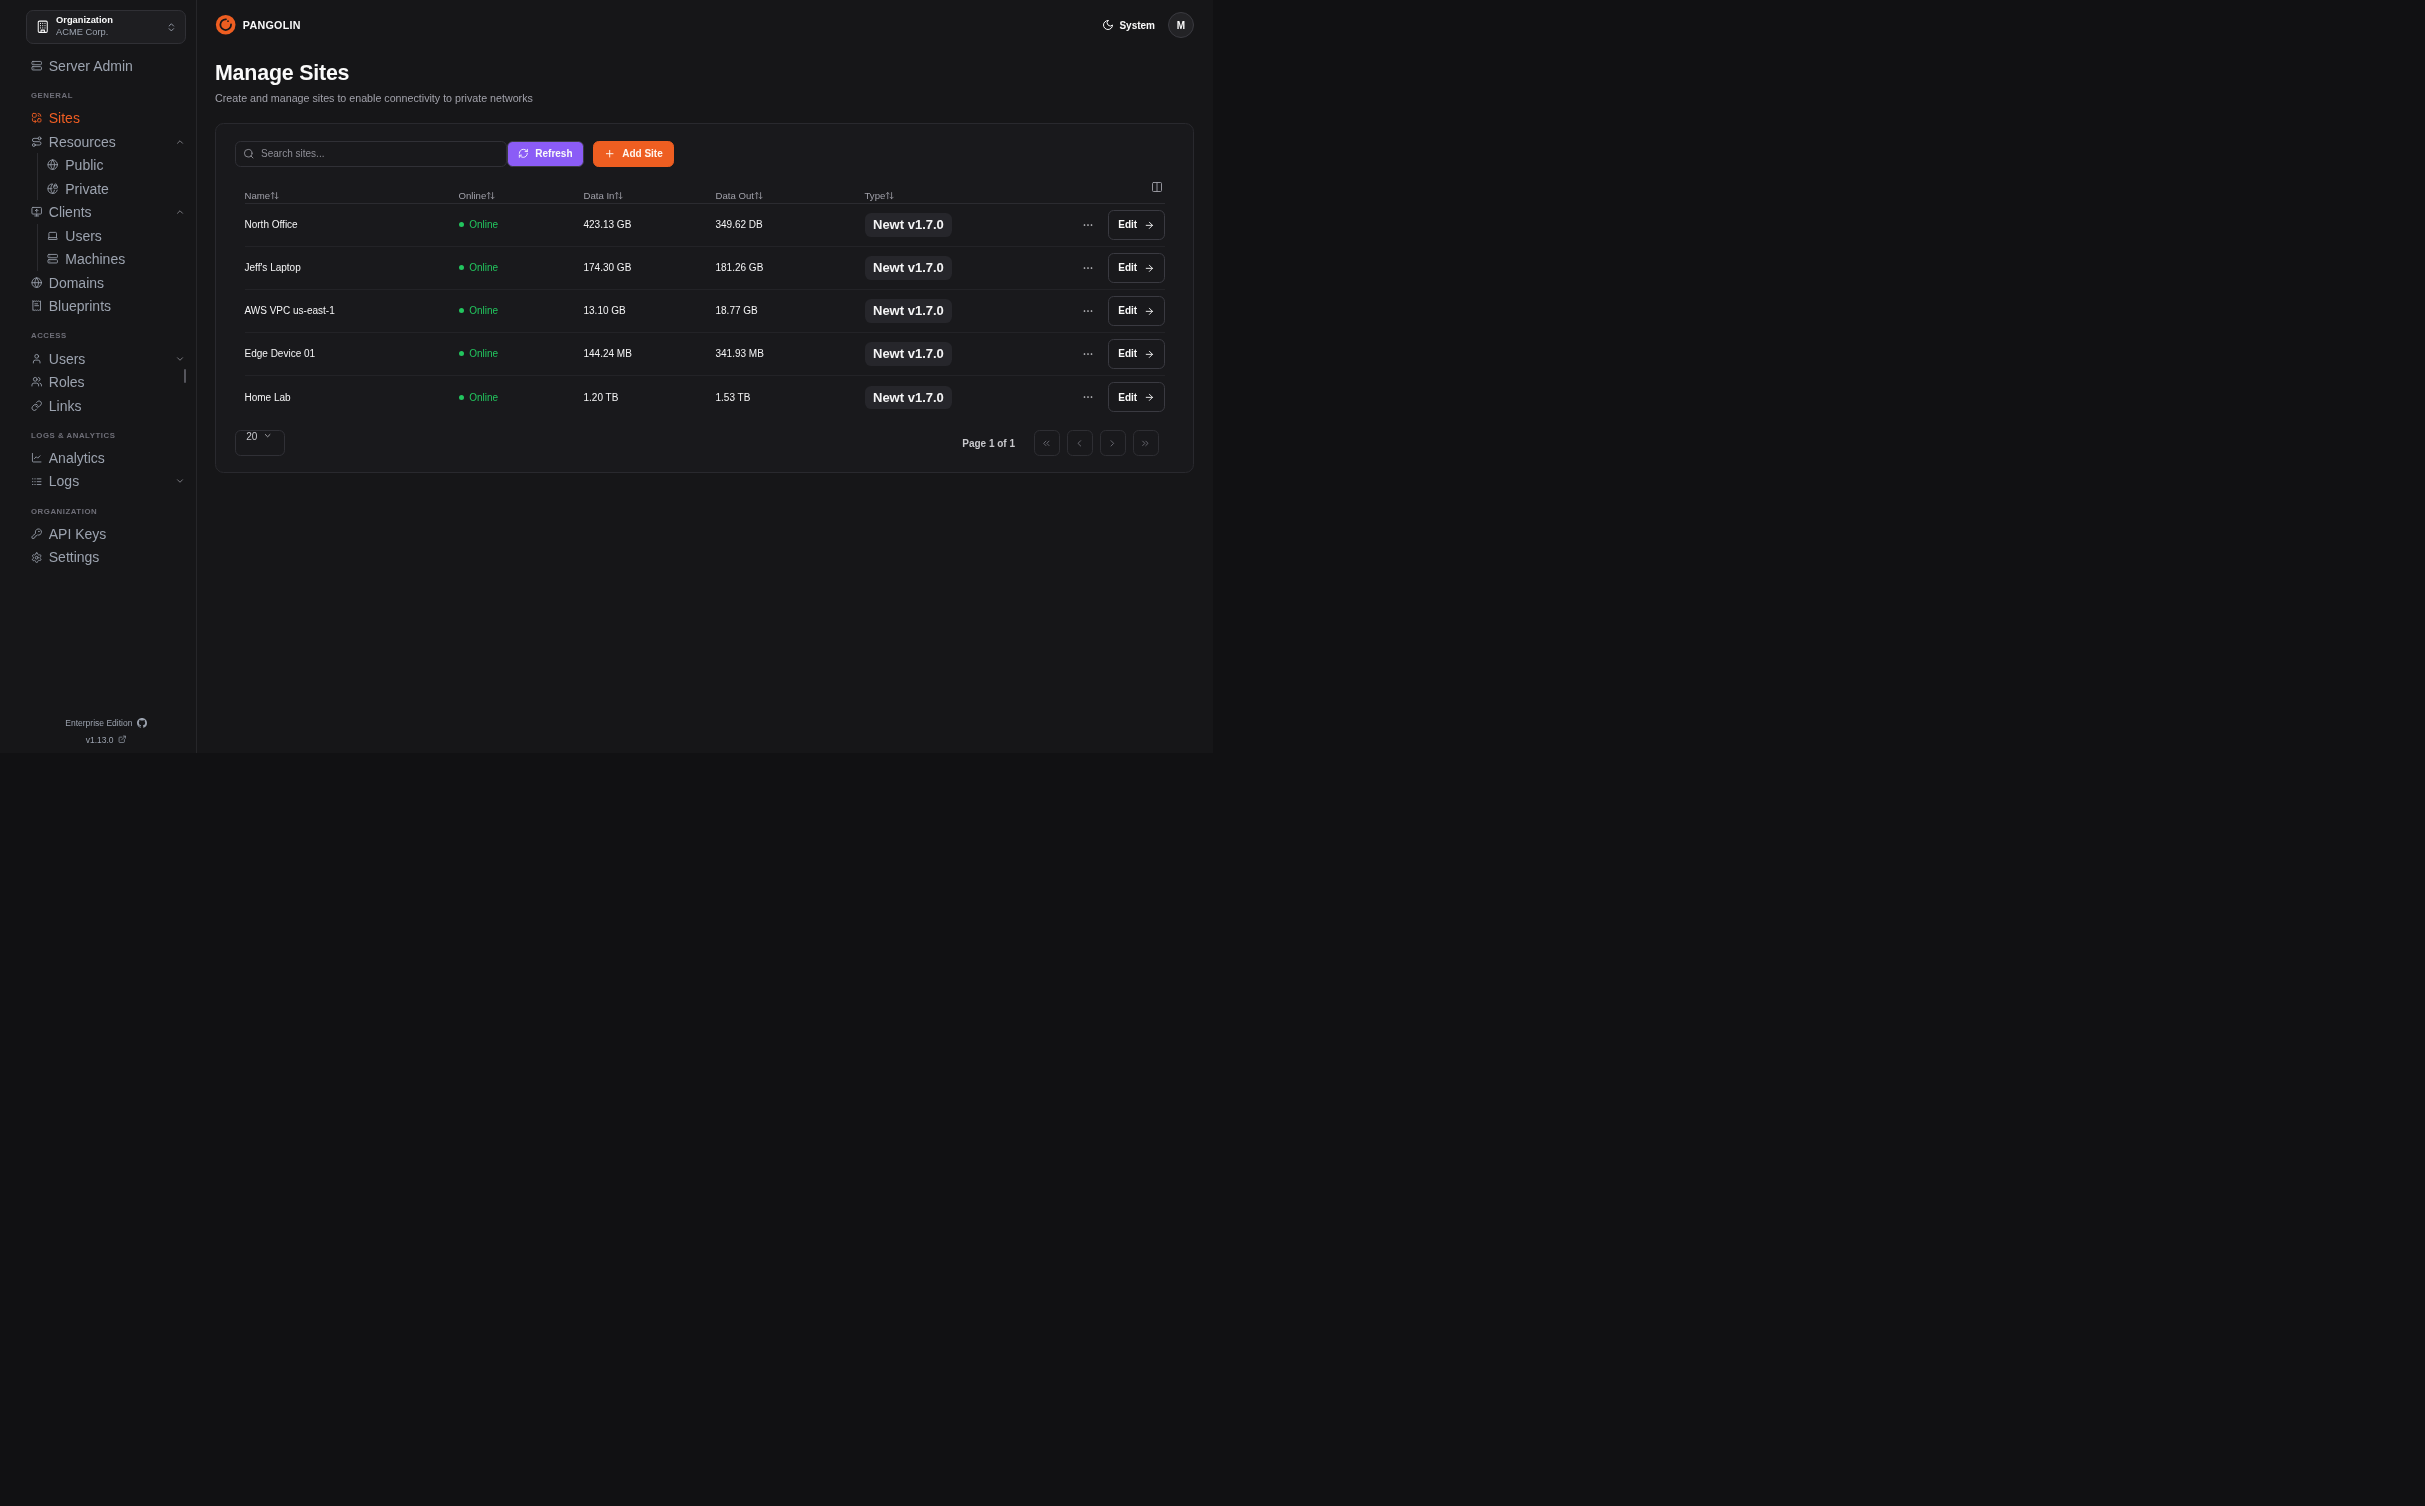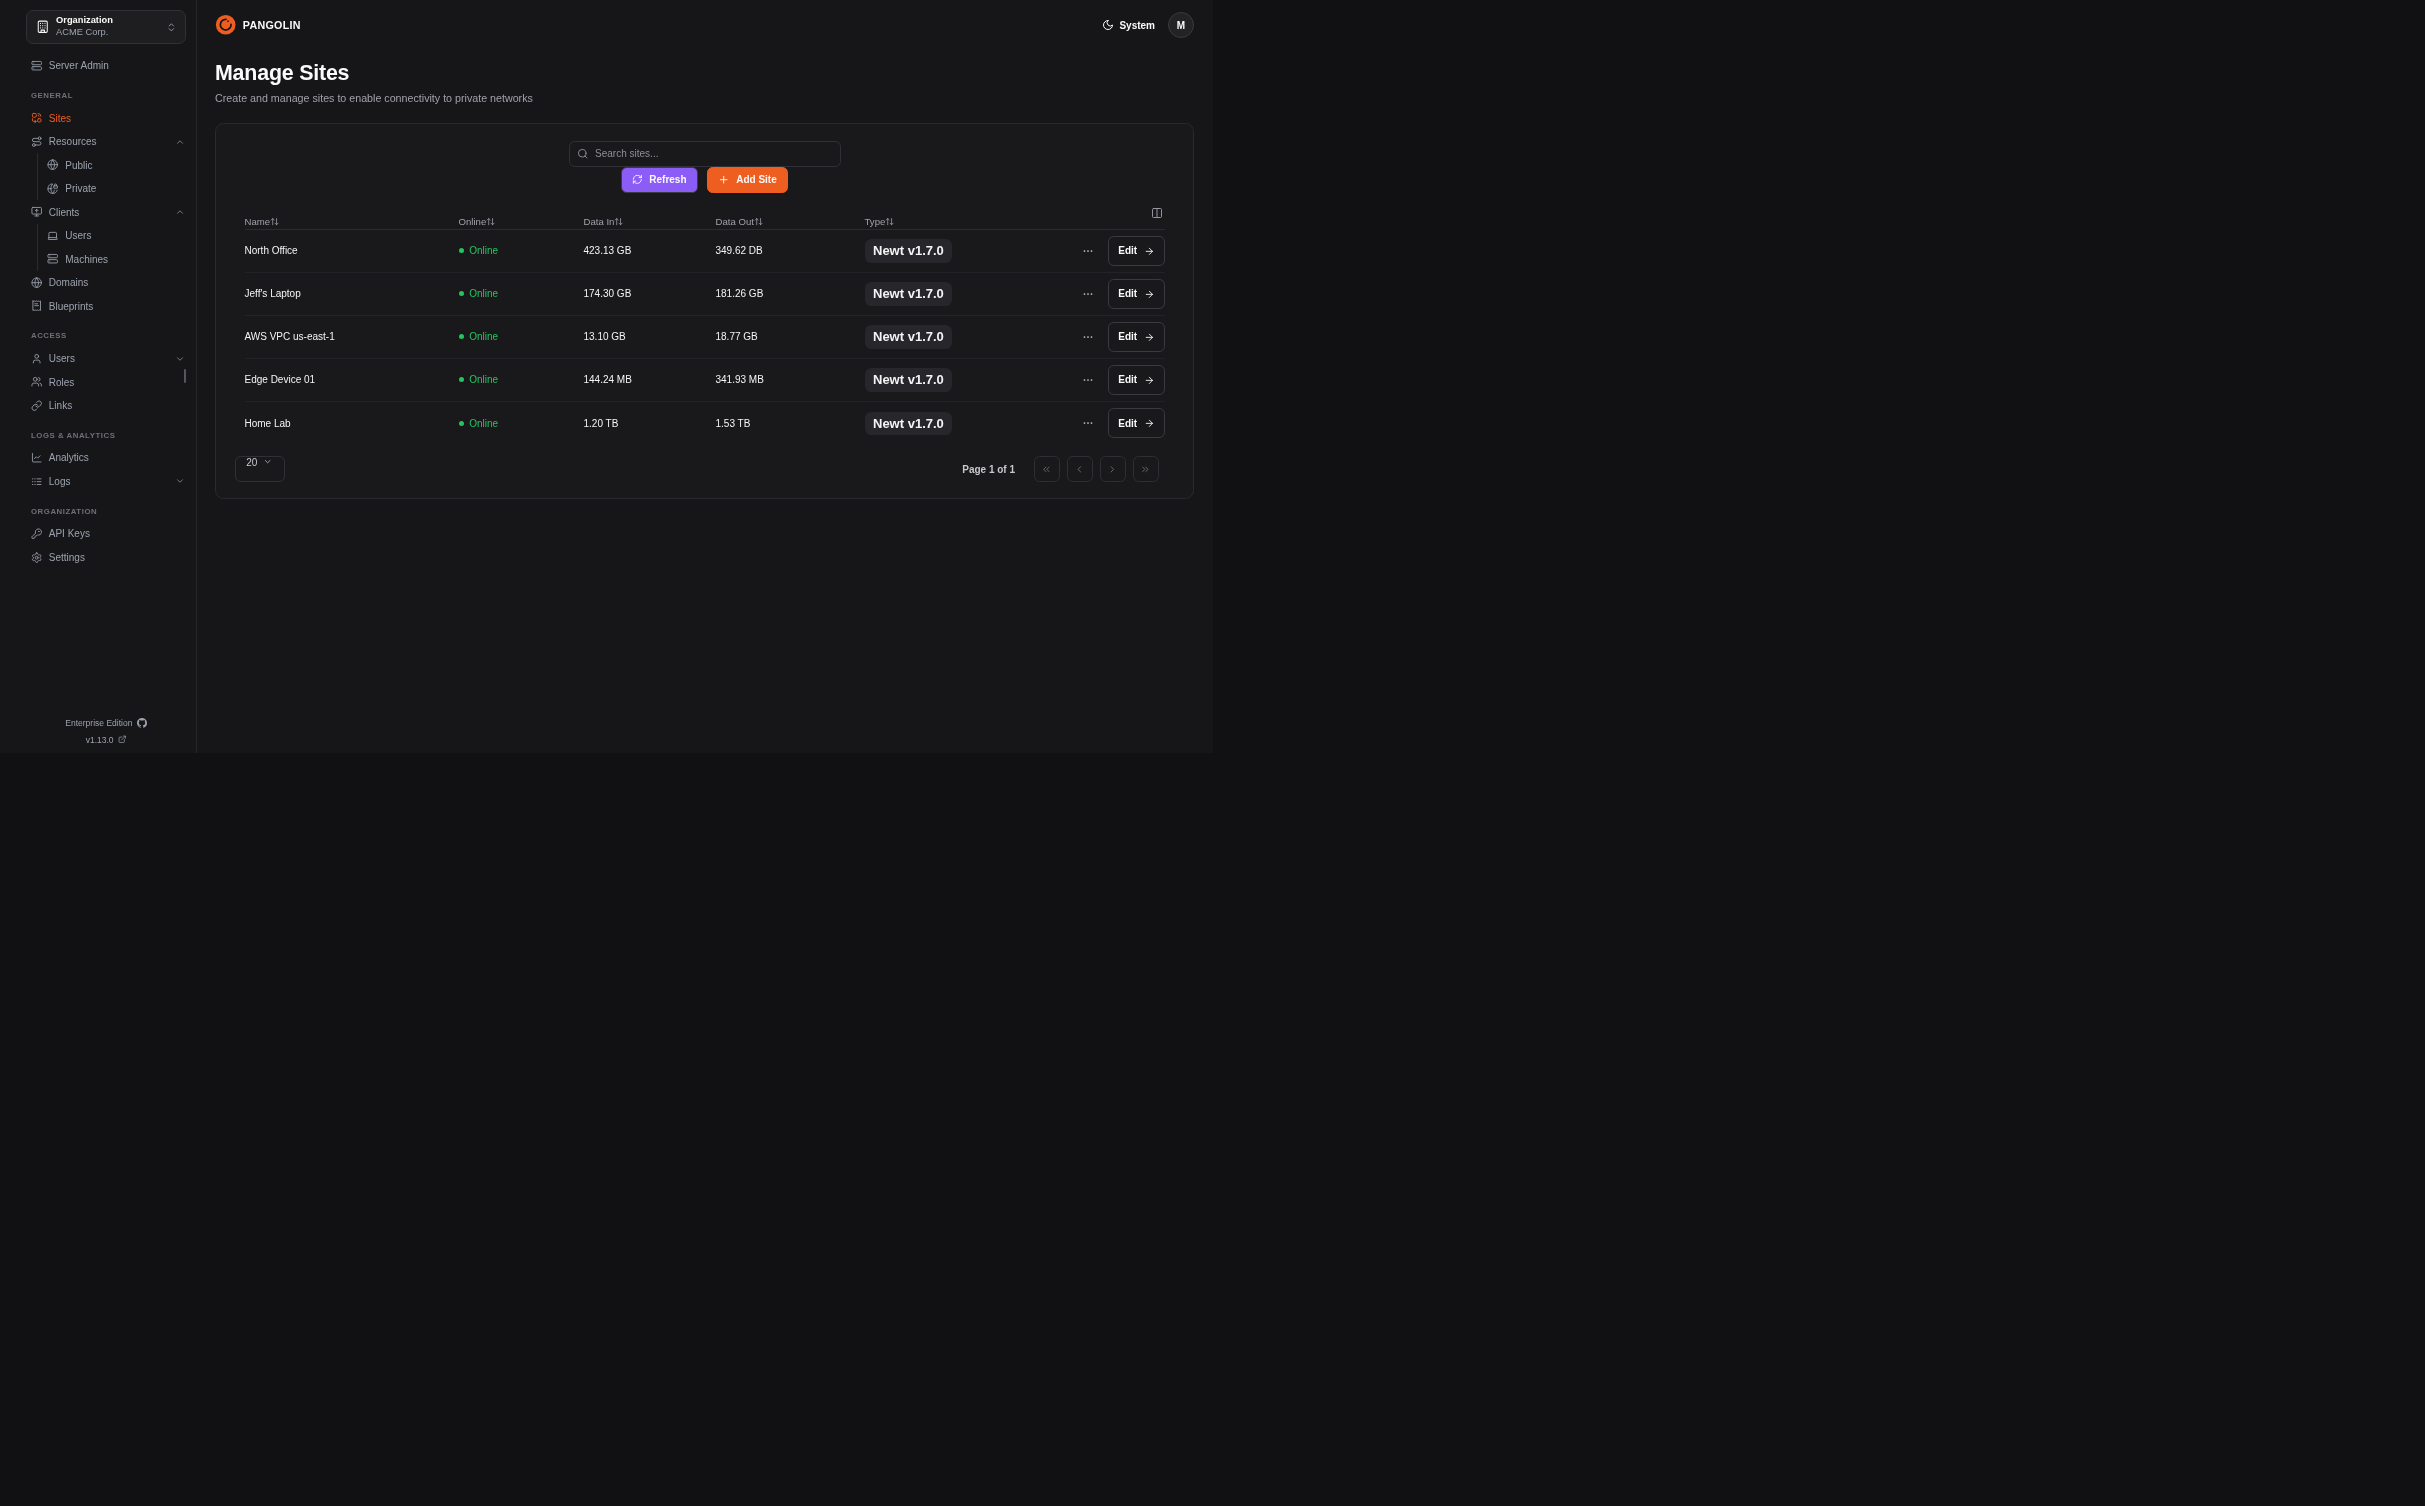--- a/index.html
+++ b/index.html
@@ -42,21 +42,21 @@
   .org-icon { color:#FAFAFA; }
   .org-text { display:flex; flex-direction:column; align-items:flex-start; line-height:1.25; flex:1; min-width:0; }
   .org-label { font-size:9.3px; font-weight:700; color:#FAFAFA; }
   .org-value { font-size:9.3px; color:#9CA3AF; }
   .org-chev { color:#9CA3AF; }
 
   nav { margin-top:10px; }
   .nav-item {
     display:flex; align-items:center; gap:6.4px;
     height:23.5px; padding:0 11.4px 0 15px;
-    color:#9CA3AF; font-size:10px;
+    color:#9CA3AF; font-size:14px;
     text-decoration:none; cursor:pointer;
   }
   .nav-item .chev { margin-left:auto; color:#8B8B93; }
   .nav-item.active { color:#F05E23; }
   .section-label {
     padding:13.5px 15px 6.4px;
     font-size:7.8px; font-weight:700; letter-spacing:.07em;
     color:#6F6F78;
   }
   .sub-list {
@@ -104,21 +104,21 @@
   .page-head h1 { font-size:21.4px; font-weight:700; color:#FAFAFA; margin:11.4px 0 5.7px; letter-spacing:-0.2px; }
   .page-head p { font-size:10.7px; color:#A1A1AA; }
 
   .card {
     margin-top:18.5px;
     background:#19191C;
     border:0.7px solid #29292E;
     border-radius:8.5px;
     padding:17px 18.5px 15.7px;
   }
-  .toolbar { display:flex; justify-content:flex-start; align-items:center;flex-direction:column; }
+  .toolbar { display:flex; justify-content:flex-start; align-items:center; }
   .search {
     width:272px; height:26px;
     border:0.7px solid #303036; border-radius:5.7px;
     display:flex; align-items:center; gap:6.4px;
     padding:0 7.8px; color:#8E8E96;
   }
   .search input {
     flex:1; background:transparent; border:none; outline:none;
     color:#E4E4E7; font-size:10px; font-family:inherit;
   }

